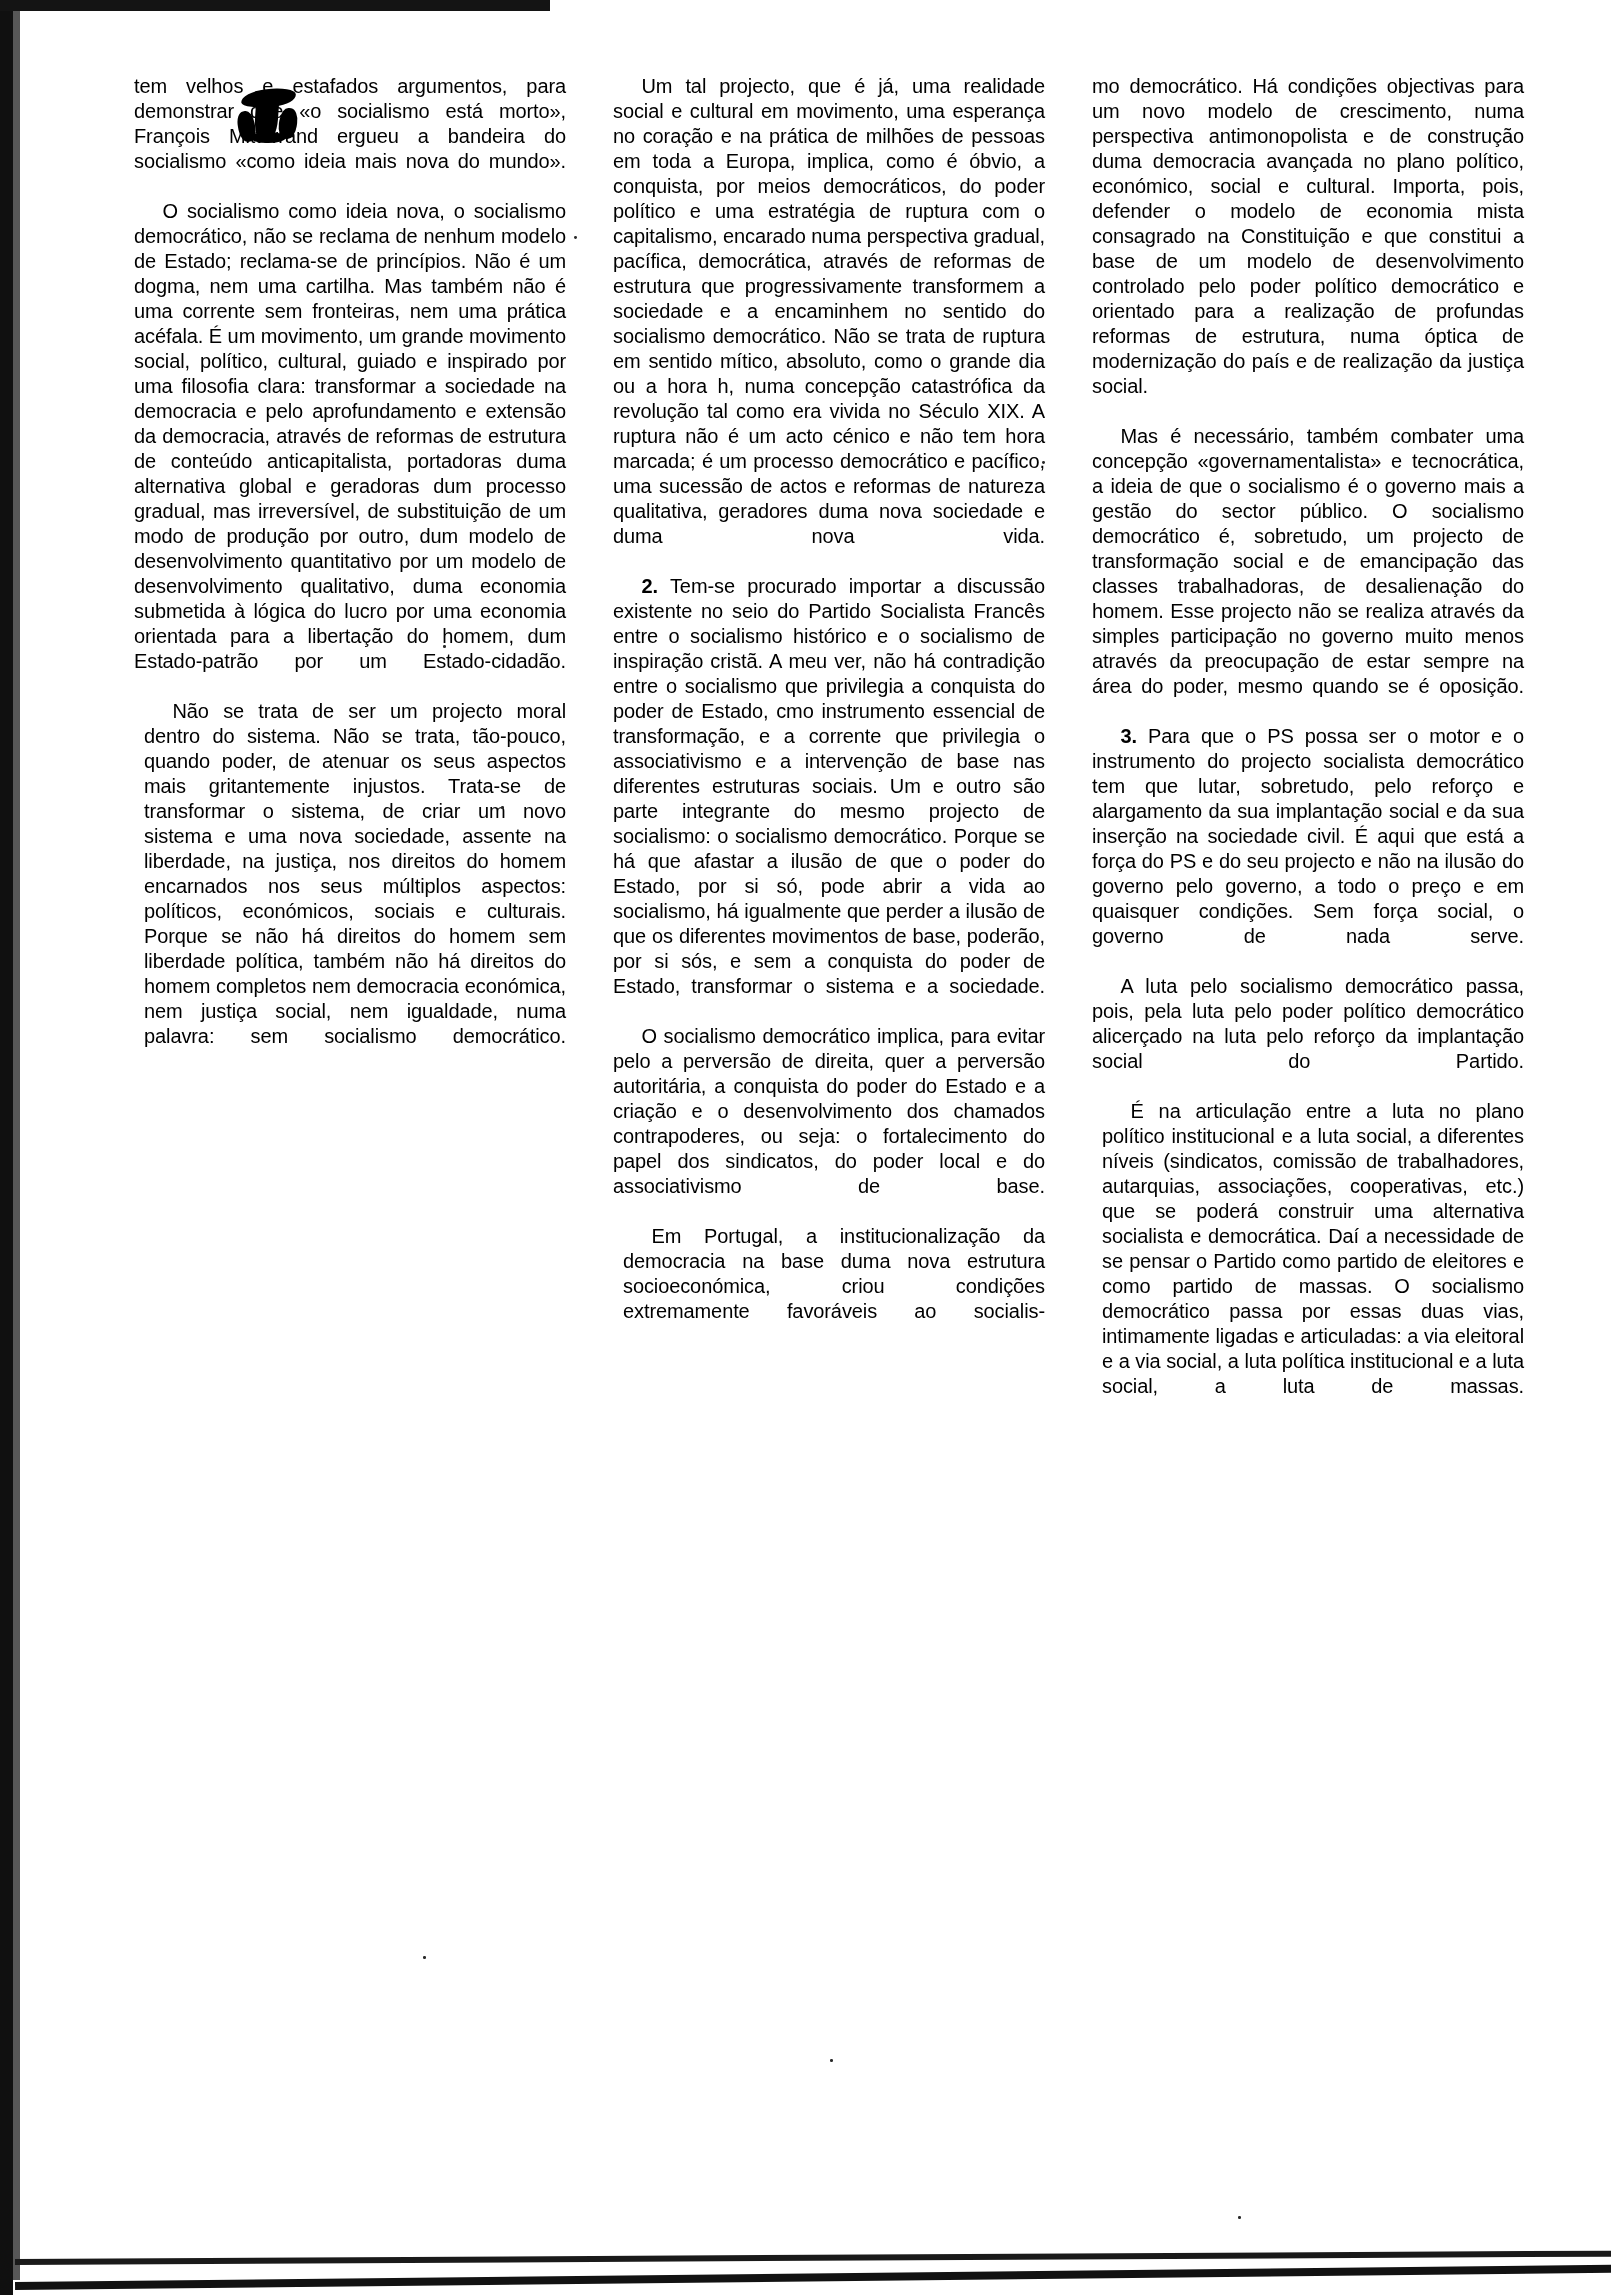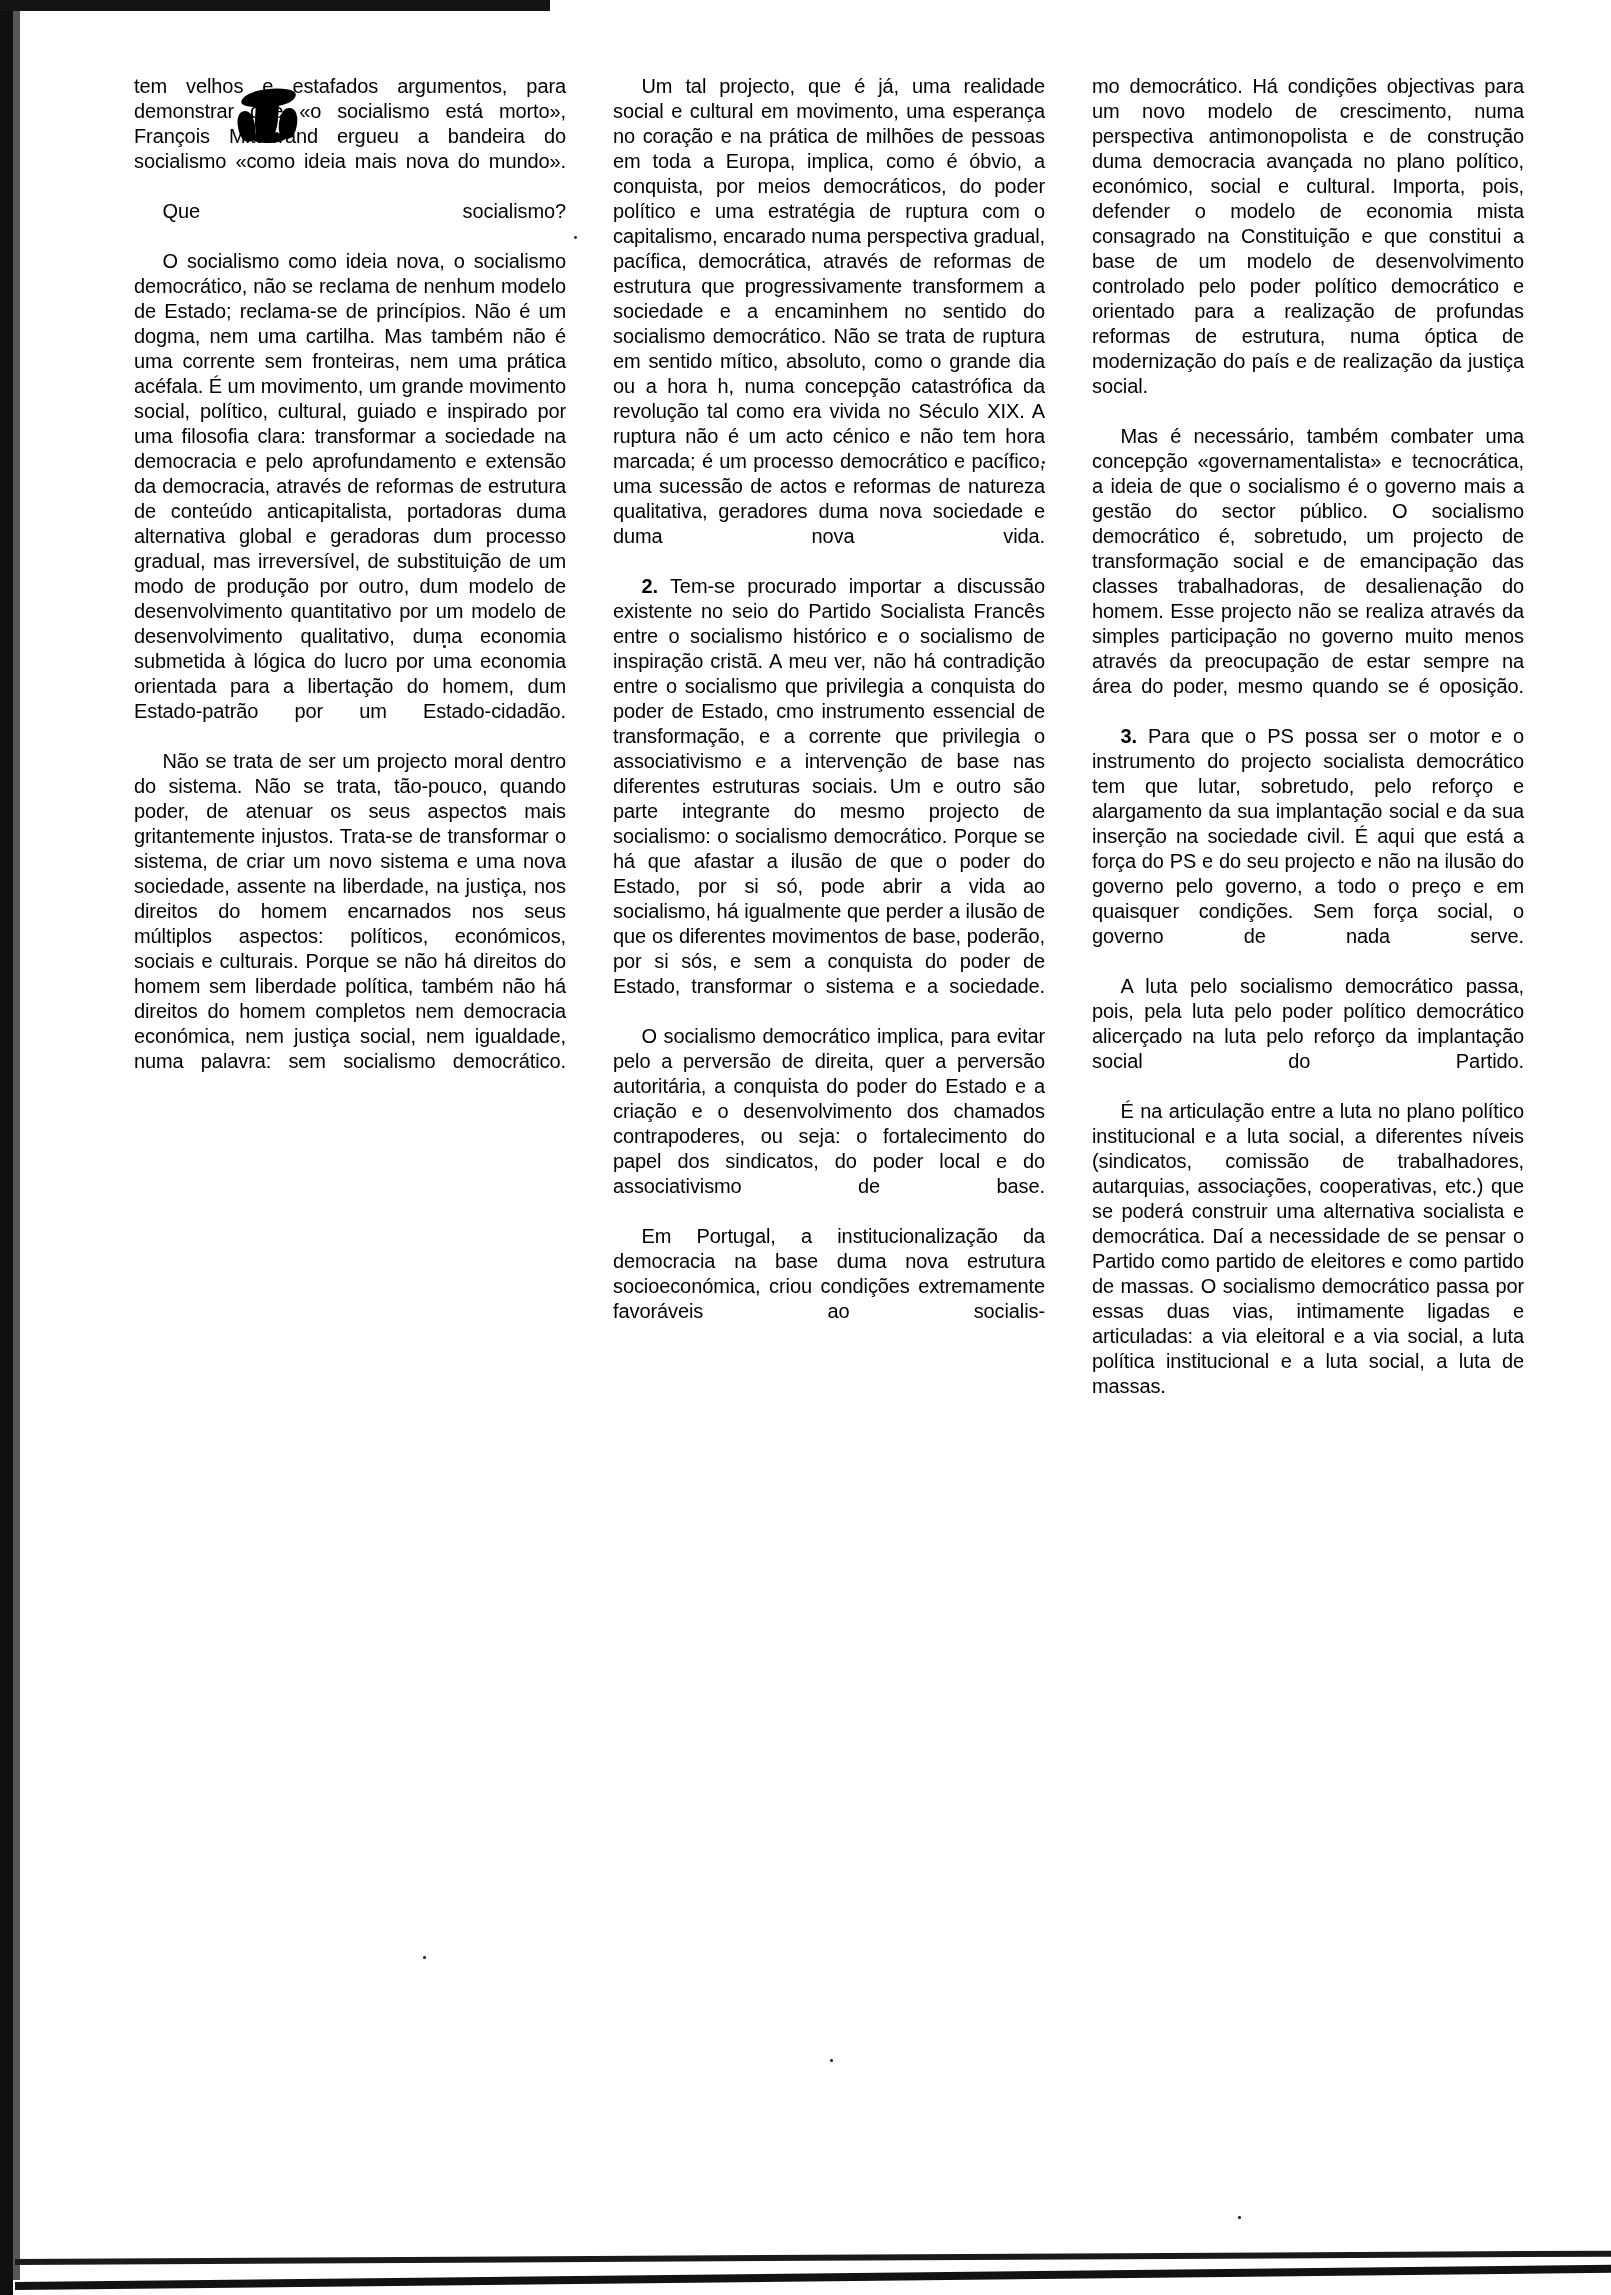--- a/index.html
+++ b/index.html
@@ -102,20 +102,21 @@
   .column p {
     margin: 0 0 0 0;
     text-indent: 28.5px;
     text-align: justify;
   }
   .column p.noindent {
     text-indent: 0;
   }
   .column p:last-child {
     text-align: justify;
+    margin-left: 10px;
   }
   
   .column p::after {
     content: "";
     display: inline-block;
     width: 100%;
   }
 
   .secnum {
     font-weight: bold;
@@ -214,21 +215,20 @@
   <div class="scan-edge-left"></div>
   <div class="scan-edge-left-inner"></div>
   <div class="scan-edge-top"></div>
   <div class="scan-edge-bottom-a"></div>
   <div class="scan-edge-bottom-b"></div>
 
   <div class="columns">
 
     <div class="column">
       <p class="noindent">tem velhos e estafados argumentos, para demonstrar que «o socialismo está morto», François Mitterrand ergueu a bandeira do socialismo «como ideia mais nova do mundo».</p>
-      <p>Que socialismo?</p>
       <p>O socialismo como ideia nova, o socialismo democrático, não se reclama de nenhum modelo de Estado; reclama-se de princípios. Não é um dogma, nem uma cartilha. Mas também não é uma corrente sem fronteiras, nem uma prática acéfala. É um movimento, um grande movimento social, político, cultural, guiado e inspirado por uma filosofia clara: transformar a sociedade na democracia e pelo aprofundamento e extensão da democracia, através de reformas de estrutura de conteúdo anticapitalista, portadoras duma alternativa global e geradoras dum processo gradual, mas irreversível, de substituição de um modo de produção por outro, dum modelo de desenvolvimento quantitativo por um modelo de desenvolvimento qualitativo, duma economia submetida à lógica do lucro por uma economia orientada para a libertação do homem, dum Estado-patrão por um Estado-cidadão.</p>
       <p>Não se trata de ser um projecto moral dentro do sistema. Não se trata, tão-pouco, quando poder, de atenuar os seus aspectos mais gritantemente injustos. Trata-se de transformar o sistema, de criar um novo sistema e uma nova sociedade, assente na liberdade, na justiça, nos direitos do homem encarnados nos seus múltiplos aspectos: políticos, económicos, sociais e culturais. Porque se não há direitos do homem sem liberdade política, também não há direitos do homem completos nem democracia económica, nem justiça social, nem igualdade, numa palavra: sem socialismo democrático.</p>
     </div>
 
     <div class="column">
       <p>Um tal projecto, que é já, uma realidade social e cultural em movimento, uma esperança no coração e na prática de milhões de pessoas em toda a Europa, implica, como é óbvio, a conquista, por meios democráticos, do poder político e uma estratégia de ruptura com o capitalismo, encarado numa perspectiva gradual, pacífica, democrática, através de reformas de estrutura que progressivamente transformem a sociedade e a encaminhem no sentido do socialismo democrático. Não se trata de ruptura em sentido mítico, absoluto, como o grande dia ou a hora h, numa concepção catastrófica da revolução tal como era vivida no Século XIX. A ruptura não é um acto cénico e não tem hora marcada; é um processo democrático e pacífico, uma sucessão de actos e reformas de natureza qualitativa, geradores duma nova sociedade e duma nova vida.</p>
       <p><span class="secnum">2.</span> <span>Tem-se procurado importar a discussão existente no seio do Partido Socialista Francês entre o socialismo histórico e o socialismo de inspiração cristã. A meu ver, não há contradição entre o socialismo que privilegia a conquista do poder de Estado, cmo instrumento essencial de transformação, e a corrente que privilegia o associativismo e a intervenção de base nas diferentes estruturas sociais. Um e outro são parte integrante do mesmo projecto de socialismo: o socialismo democrático. Porque se há que afastar a ilusão de que o poder do Estado, por si só, pode abrir a vida ao socialismo, há igualmente que perder a ilusão de que os diferentes movimentos de base, poderão, por si sós, e sem a conquista do poder de Estado, transformar o sistema e a sociedade.</span></p>
       <p>O socialismo democrático implica, para evitar pelo a perversão de direita, quer a perversão autoritária, a conquista do poder do Estado e a criação e o desenvolvimento dos chamados contrapoderes, ou seja: o fortalecimento do papel dos sindicatos, do poder local e do associativismo de base.</p>
       <p>Em Portugal, a institucionalização da democracia na base duma nova estrutura socioeconómica, criou condições extremamente favoráveis ao socialis-</p>
     </div>

